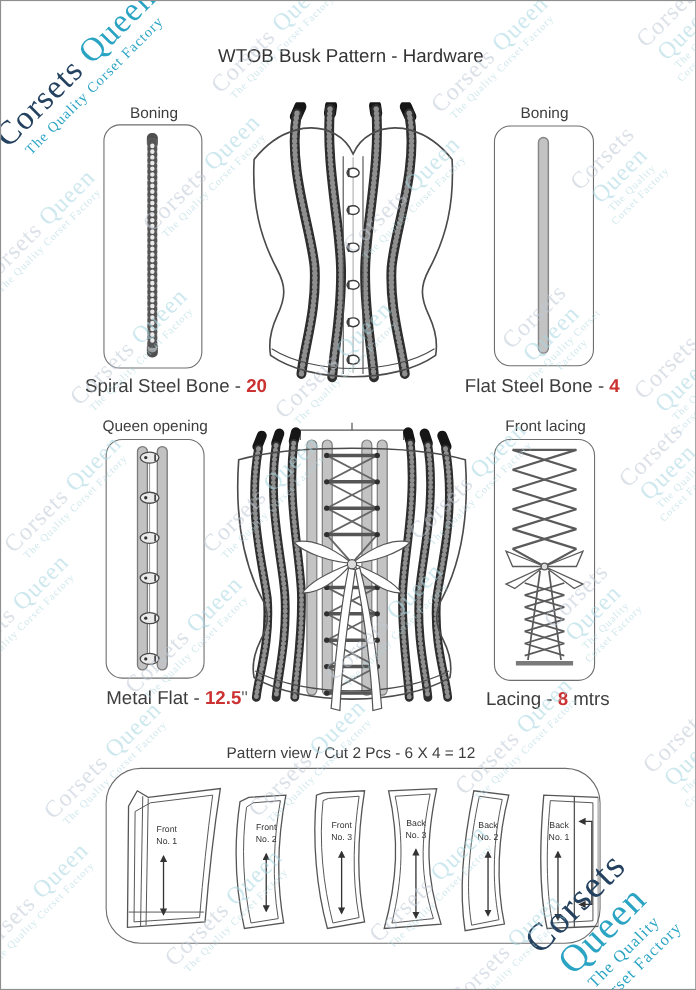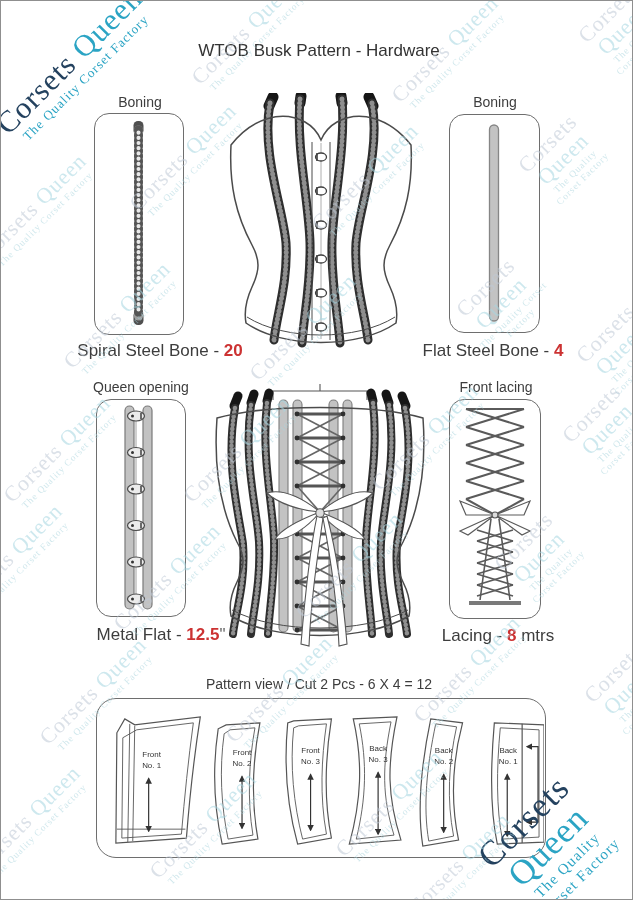--- a/index.html
+++ b/index.html
@@ -431,21 +431,21 @@
         <path d="M115,128 C94,136 76,146 70,155 C84,156 102,144 115,128 Z"></path>
         <path d="M115,128 C136,136 154,146 160,155 C146,156 128,144 115,128 Z"></path>
         <path d="M112,132 C104,170 100,212 96,260 L104,262 C106,216 112,176 118,134 Z"></path>
         <path d="M118,134 C126,176 132,216 134,262 L142,260 C138,212 132,170 122,132 Z"></path>
         <circle cx="115" cy="129" r="4.2" fill="#ddd"></circle>
       </g>
     </svg>
   </div>
 
   <div class="abs ctr sec-label art" style="left:318px;top:675px;">Pattern view / Cut 2 Pcs - 6 X 4 = 12</div>
-  <div class="panel art" style="left:95px;top:697px;width:450px;height:160px;border-radius:20px;">
+  <div class="panel art" style="left:95px;top:697px;width:450px;height:160px;border-radius:32px;">
     <svg width="447" height="157" viewBox="0 0 450 158">
       <defs>
         <marker id="ah" viewBox="0 0 10 10" refX="8" refY="5" markerWidth="5.5" markerHeight="5.5" orient="auto-start-reverse">
           <path d="M0,0 L10,5 L0,10 Z" fill="#333"></path>
         </marker>
       </defs>
       <g fill="none" stroke="#555" stroke-width="1.2">
 
         <path d="M20,34 L19,145 L90,140 C93,102 98,56 104,18 L38,26 L28,20 Z"></path>
         <path d="M26,39 L25,140 L85,136 C88,100 92,60 97,24 L40,31 Z" stroke-width="0.9"></path>

